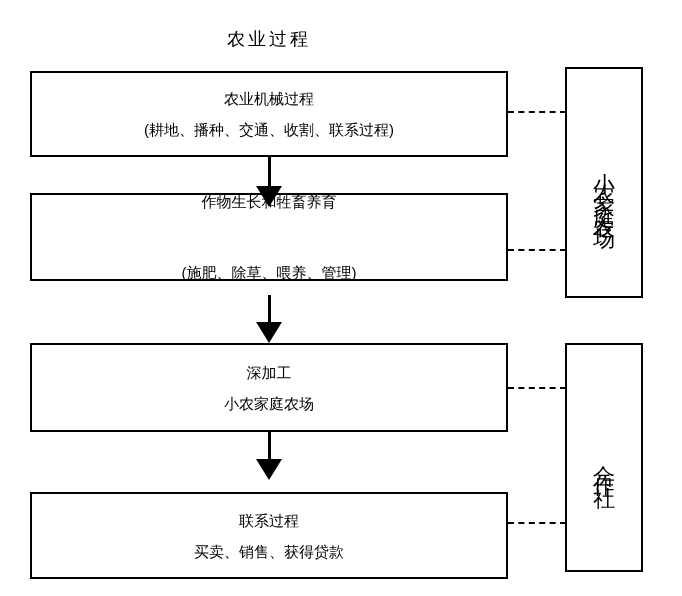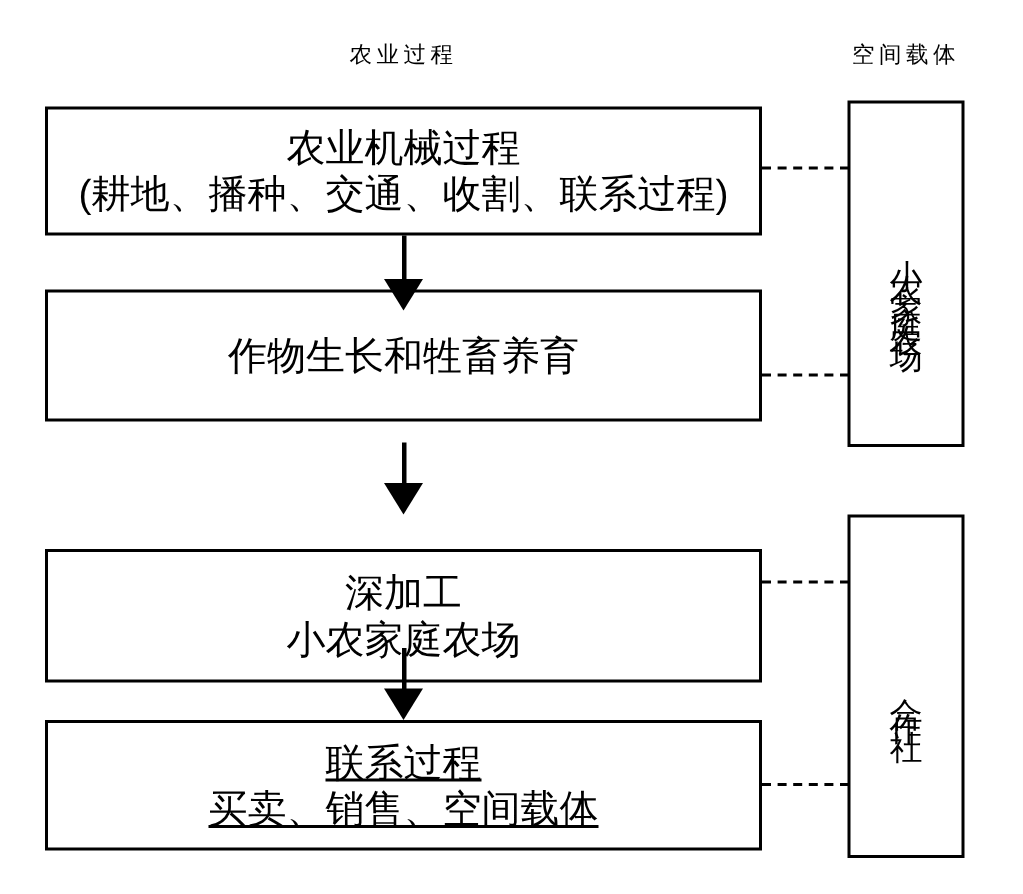--- a/index.html
+++ b/index.html
@@ -11,46 +11,46 @@
   .canvas {
     position: relative;
     width: 682px;
     height: 596px;
     background: #ffffff;
     overflow: hidden;
   }
   .col-header {
     position: absolute;
     text-align: center;
-    font-size: 15px;
+    font-size: 18px;
     letter-spacing: 3px;
     white-space: nowrap;
   }
   .header-left  { left: 30px;  width: 478px; top: 27px; }
   .header-right { left: 544px; width: 120px; top: 27px; }
 
   .pbox {
     position: absolute;
     left: 30px;
     width: 478px;
     border: 2px solid #000000;
     background: #ffffff;
     display: flex;
     flex-direction: column;
     align-items: center;
     justify-content: center;
     text-align: center;
-    font-size: 26px;
+    font-size: 15px;
     line-height: 31px;
     white-space: nowrap;
   }
   .pbox1 { top: 71px;  height: 86px; }
   .pbox2 { top: 193px; height: 88px; gap: 40px; }
-  .pbox3 { top: 343px; height: 89px; margin-top: 23px; }
-  .pbox4 { top: 480px; height: 87px; text-decoration: underline; }
+  .pbox3 { top: 343px; height: 89px; }
+  .pbox4 { top: 492px; height: 87px; }
 
   .cbox {
     position: absolute;
     left: 565px;
     width: 78px;
     border: 2px solid #000000;
     background: #ffffff;
     display: flex;
     align-items: center;
     justify-content: center;
@@ -100,39 +100,39 @@
   .dash3 { top: 387px; }
   .dash4 { top: 522px; }
 </style>
 </head>
 <body>
 
 <div class="canvas">
 
   <div class="col-header header-left">农业过程</div>
 
-  <div class="col-header header-right">空间载体</div>
 
   <div class="pbox pbox1">
     <div>农业机械过程</div>
     <div>(耕地、播种、交通、收割、联系过程)</div>
   </div>
 
   <div class="pbox pbox2">
     <div>作物生长和牲畜养育</div>
+    <div>(施肥、除草、喂养、管理)</div>
   </div>
 
   <div class="pbox pbox3">
     <div>深加工</div>
     <div>小农家庭农场</div>
   </div>
 
   <div class="pbox pbox4">
     <div>联系过程</div>
-    <div>买卖、销售、空间载体</div>
+    <div>买卖、销售、获得贷款</div>
   </div>
 
   <div class="cbox cbox1">
     <div class="vtext">小农家庭农场</div>
   </div>
 
   <div class="cbox cbox2">
     <div class="vtext">合作社</div>
   </div>
 

